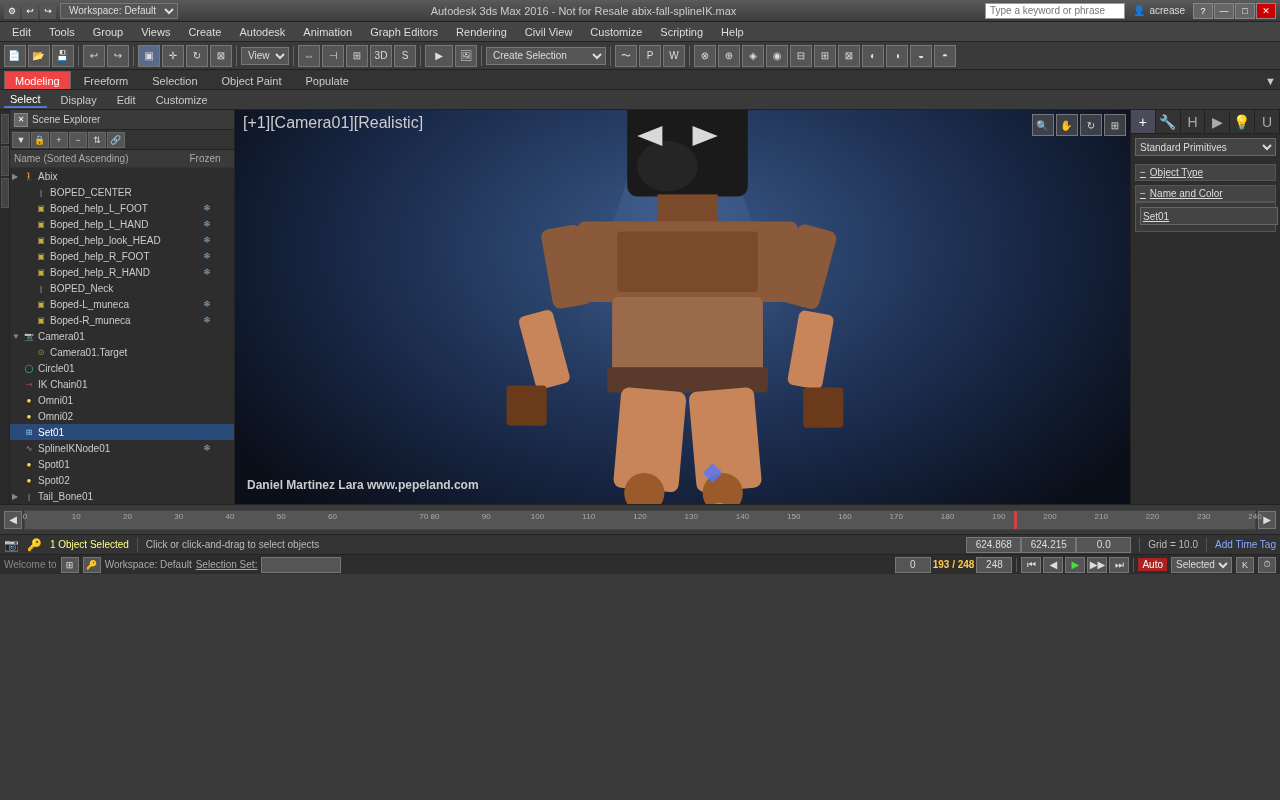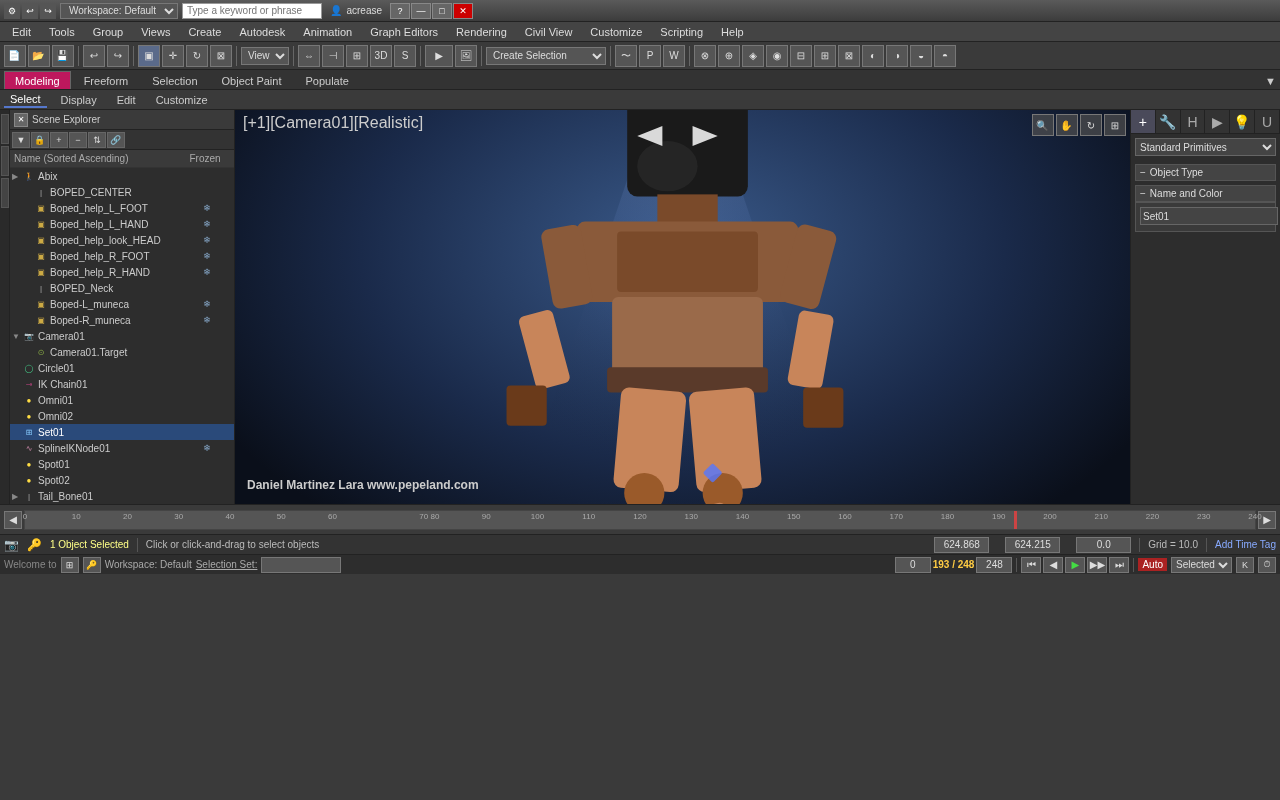--- a/index.html
+++ b/index.html
@@ -163,21 +163,21 @@
       font-size: 11px;
       color: #ccc;
       cursor: pointer;
       border: 1px solid transparent;
       border-bottom: none;
       height: 18px;
       display: flex;
       align-items: center;
     }
     .ribbon-tab.active {
-      background: #be185d;
+      background: #ef4444;
       border-color: #666;
       color: #fff;
     }
 
     
     #scene-explorer {
       width: 225px;
       background: #2d2d2d;
       border-right: 1px solid #222;
       display: flex;
@@ -327,20 +327,21 @@
       border-right: 1px solid #222;
     }
     .rp-tab.active { background: #4a4a5a; color: #fff; }
     #right-panel-content {
       flex: 1;
       padding: 4px;
       overflow-y: auto;
     }
     .rp-section {
       margin-bottom: 4px;
+      text-decoration: underline;
     }
     .rp-section-header {
       background: #444;
       padding: 2px 4px;
       font-size: 10px;
       color: #ddd;
       border: 1px solid #555;
       cursor: pointer;
       display: flex;
       align-items: center;
@@ -594,21 +595,21 @@
       cursor: pointer;
       background: transparent;
       border: none;
     }
     .sel-btn.active { color: #fff; border-bottom: 2px solid #5577cc; }
 
     
     .coord-display {
       display: flex;
       align-items: flex-end;
-      gap: 16px;
+      gap: 0;
     }
     .coord-val {
       background: #555;
       border: 1px solid #777;
       color: #ddd;
       font-size: 10px;
       width: 55px;
       height: 16px;
       text-align: center;
       display: flex;
@@ -621,20 +622,21 @@
 
 <div id="title-bar">
   <div class="app-icons">
     <span style="background:#555;font-size:9px;">⚙</span>
     <span style="background:#555;">↩</span>
     <span style="background:#555;">↪</span>
   </div>
   <select class="workspace-select">
     <option>Workspace: Default</option>
   </select>
+  <span class="title-text">Autodesk 3ds Max 2016 - Not for Resale  abix-fall-splineIK.max</span>
   <input class="search-box" placeholder="Type a keyword or phrase" style="">
   <div class="user-area">
     <span>👤</span>
     <span>acrease</span>
   </div>
   <div class="win-controls">
     <div class="win-btn">?</div>
     <div class="win-btn">—</div>
     <div class="win-btn">□</div>
     <div class="win-btn close">✕</div>

